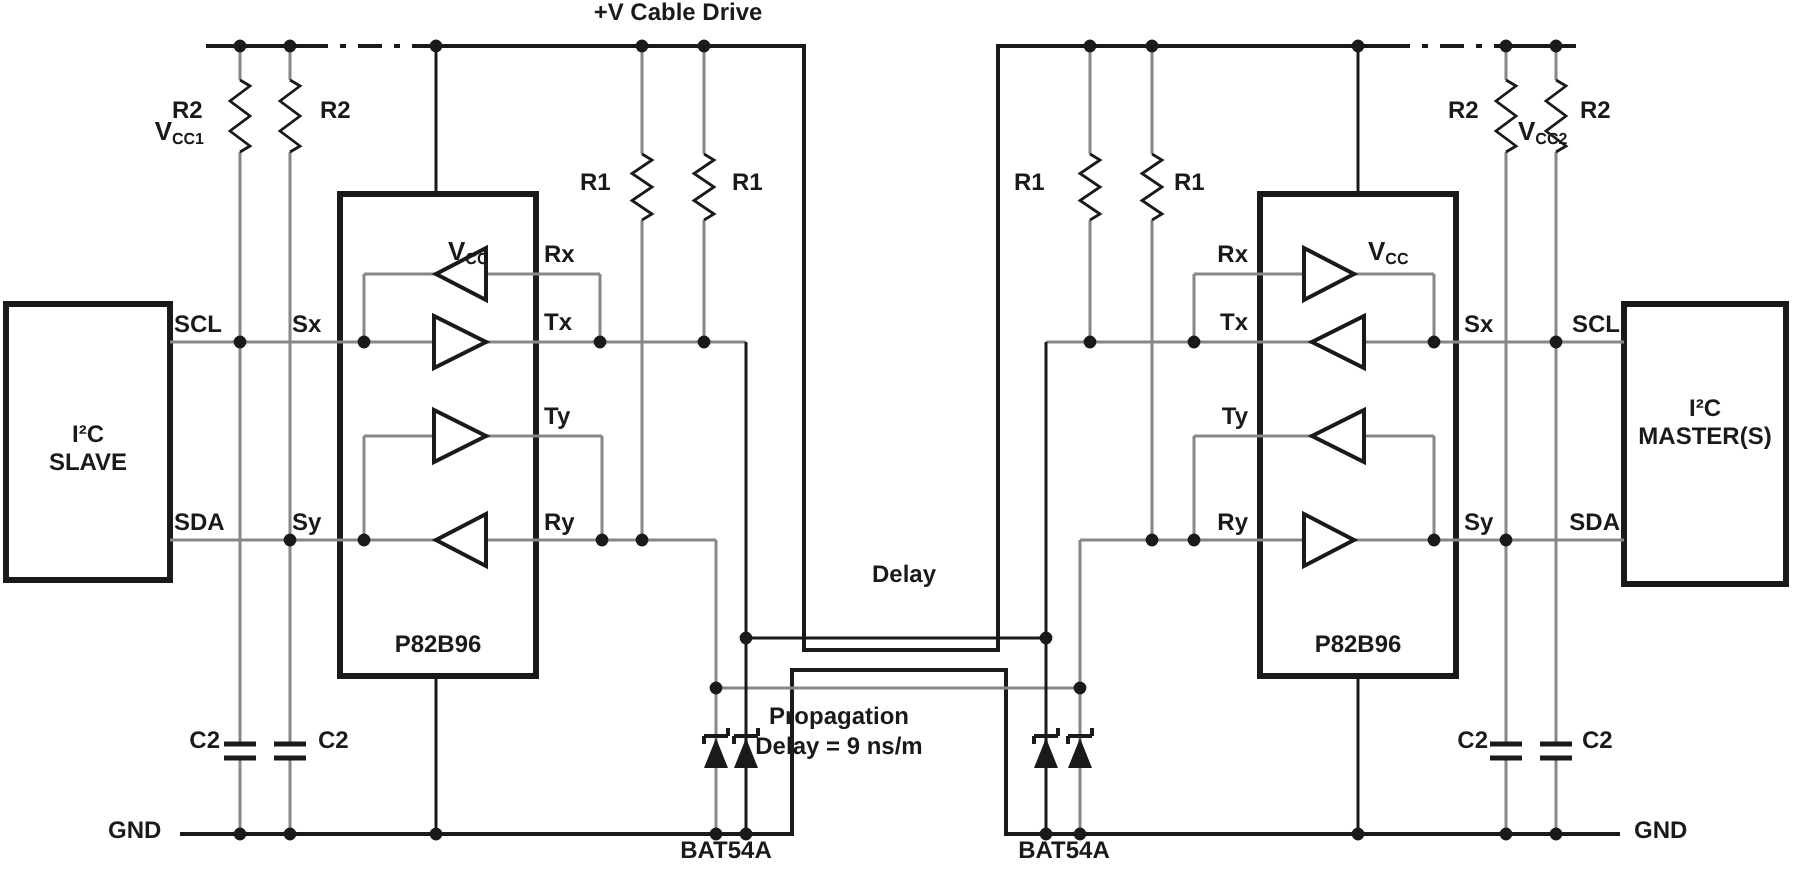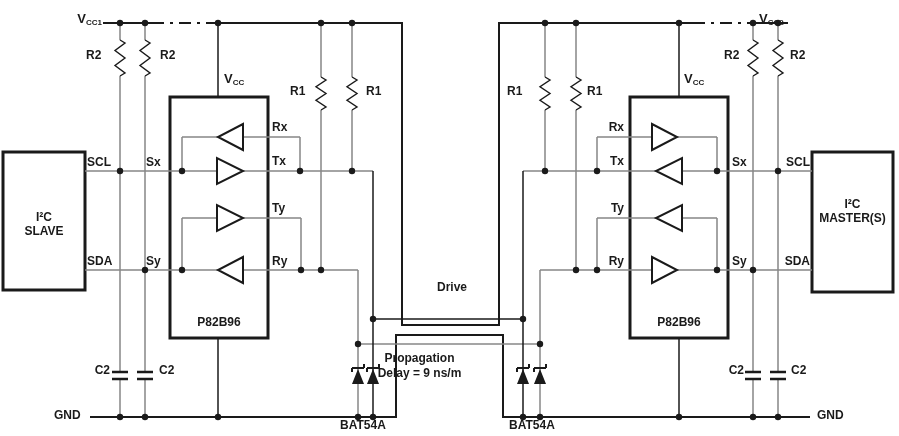--- a/index.html
+++ b/index.html
@@ -5,21 +5,21 @@
   html,body{margin:0;padding:0;background:#fff;}
   .stage{position:relative;width:899px;height:436px;background:#ffffff;overflow:hidden;
          font-family:"Liberation Sans","DejaVu Sans",sans-serif;color:var(--ink,#1a1a1a);}
   svg{position:absolute;left:0;top:0;}
   .ink{stroke:var(--ink,#1a1a1a);fill:none;}
   .wire{stroke:var(--wire,#878787);fill:none;}
   .buf{stroke:var(--ink,#1a1a1a);fill:#ffffff;}
   .solid{fill:var(--ink,#1a1a1a);stroke:none;}
   .lbl{position:absolute;font-weight:bold;font-size:12px;line-height:13px;white-space:nowrap;}
   .lbl .sub{font-size:8px;vertical-align:-2px;font-weight:bold;}
-  .big{font-size:13px;}
+  .big{font-size:13px;margin-top:47px;}
   .ctr{text-align:center;}
   .rgt{text-align:right;}
   .two{line-height:14px;white-space:normal;}
 </style>
 </head>
 <body>
 
 <div class="stage">
 
 <svg width="899" height="436" viewBox="0 0 899 436">
@@ -195,20 +195,21 @@
         <circle cx="679" cy="417" r="3.2"></circle>
     <circle cx="753" cy="417" r="3.2"></circle>
         <circle cx="778" cy="417" r="3.2"></circle>
   </g>
 </svg>
 
 <div class="lbl big" style="left:46px;top:12px;width:56px">
       <span class="rgt" style="display:block"><span>V</span><span class="sub">CC1</span></span>
     </div>
 <div class="lbl big" style="left:759px;top:12px"><span>V</span><span class="sub">CC2</span></div>
+<div class="lbl ctr" style="left:269px;top:0px;width:140px">+V Cable Drive</div>
 
 <div class="lbl" style="left:86px;top:49px">R2</div>
 <div class="lbl" style="left:160px;top:49px">R2</div>
 <div class="lbl" style="left:724px;top:49px">R2</div>
 <div class="lbl" style="left:790px;top:49px">R2</div>
 
 <div class="lbl" style="left:290px;top:85px">R1</div>
 <div class="lbl" style="left:366px;top:85px">R1</div>
 <div class="lbl" style="left:507px;top:85px">R1</div>
 <div class="lbl" style="left:587px;top:85px">R1</div>
@@ -242,19 +243,19 @@
 <div class="lbl ctr two" style="left:812px;top:197px;width:81px"><span>I²C</span><br><span>MASTER(S)</span></div>
 
 <div class="lbl rgt" style="left:86px;top:364px;width:24px">C2</div>
 <div class="lbl" style="left:159px;top:364px">C2</div>
 <div class="lbl rgt" style="left:718px;top:364px;width:26px">C2</div>
 <div class="lbl" style="left:791px;top:364px">C2</div>
 
 <div class="lbl" style="left:54px;top:409px">GND</div>
 <div class="lbl" style="left:817px;top:409px">GND</div>
 
-<div class="lbl ctr" style="left:402px;top:281px;width:100px">Drive</div>
+<div class="lbl ctr" style="left:402px;top:281px;width:100px">Delay</div>
 <div class="lbl ctr two" style="left:347px;top:351px;width:145px;line-height:15px"><span>Propagation</span><br><span>Delay = 9 ns/m</span></div>
 
 <div class="lbl ctr" style="left:329px;top:419px;width:68px">BAT54A</div>
 <div class="lbl ctr" style="left:498px;top:419px;width:68px">BAT54A</div>
 
 </div>
 
 </body></html>

